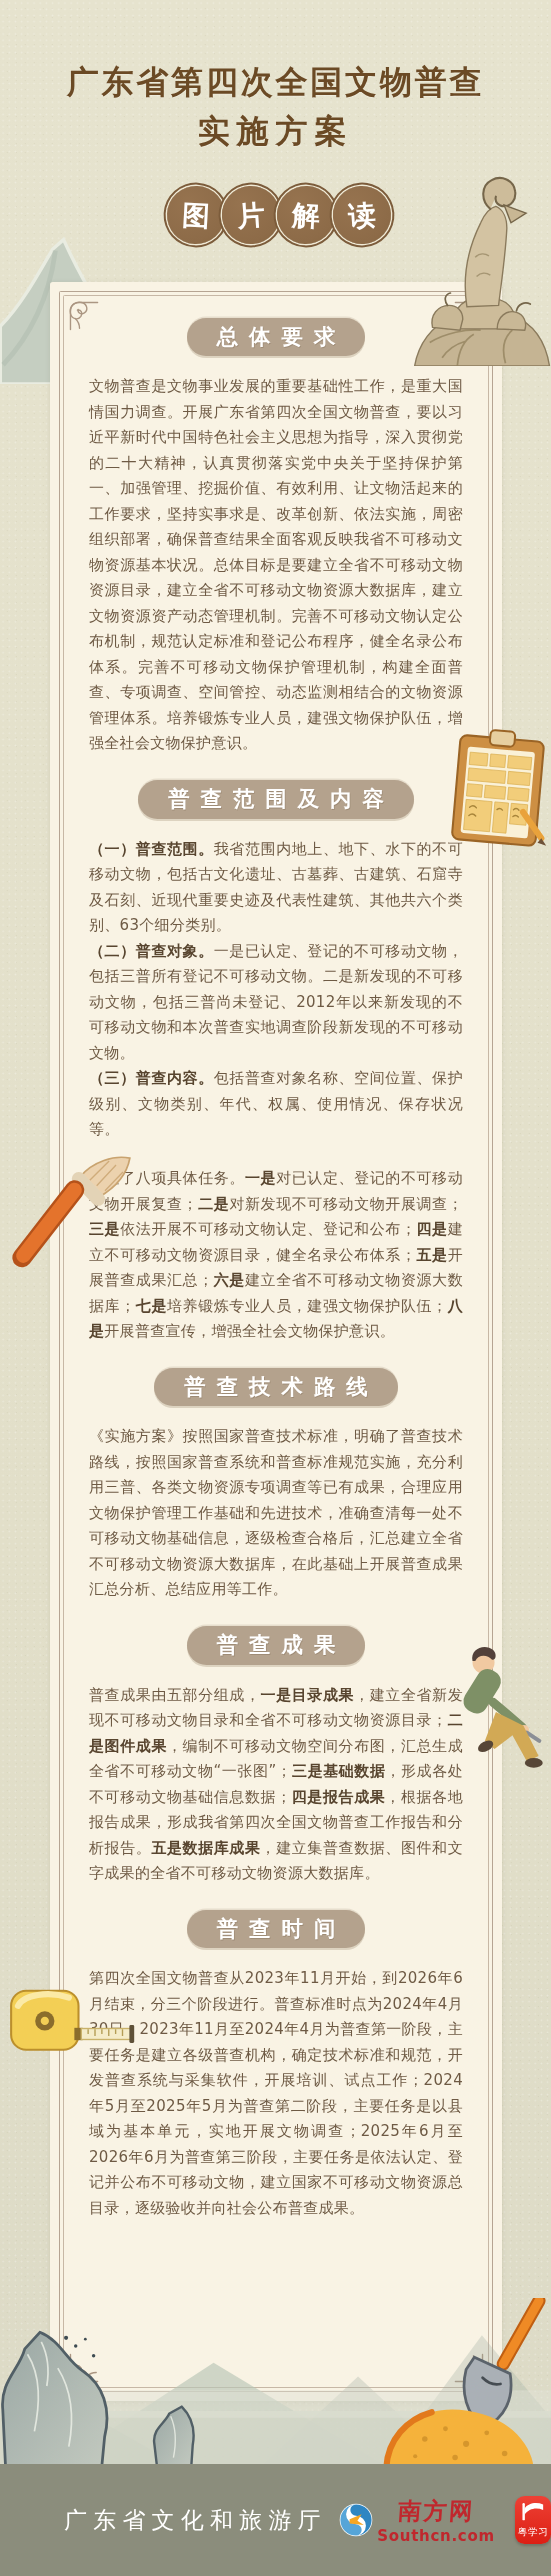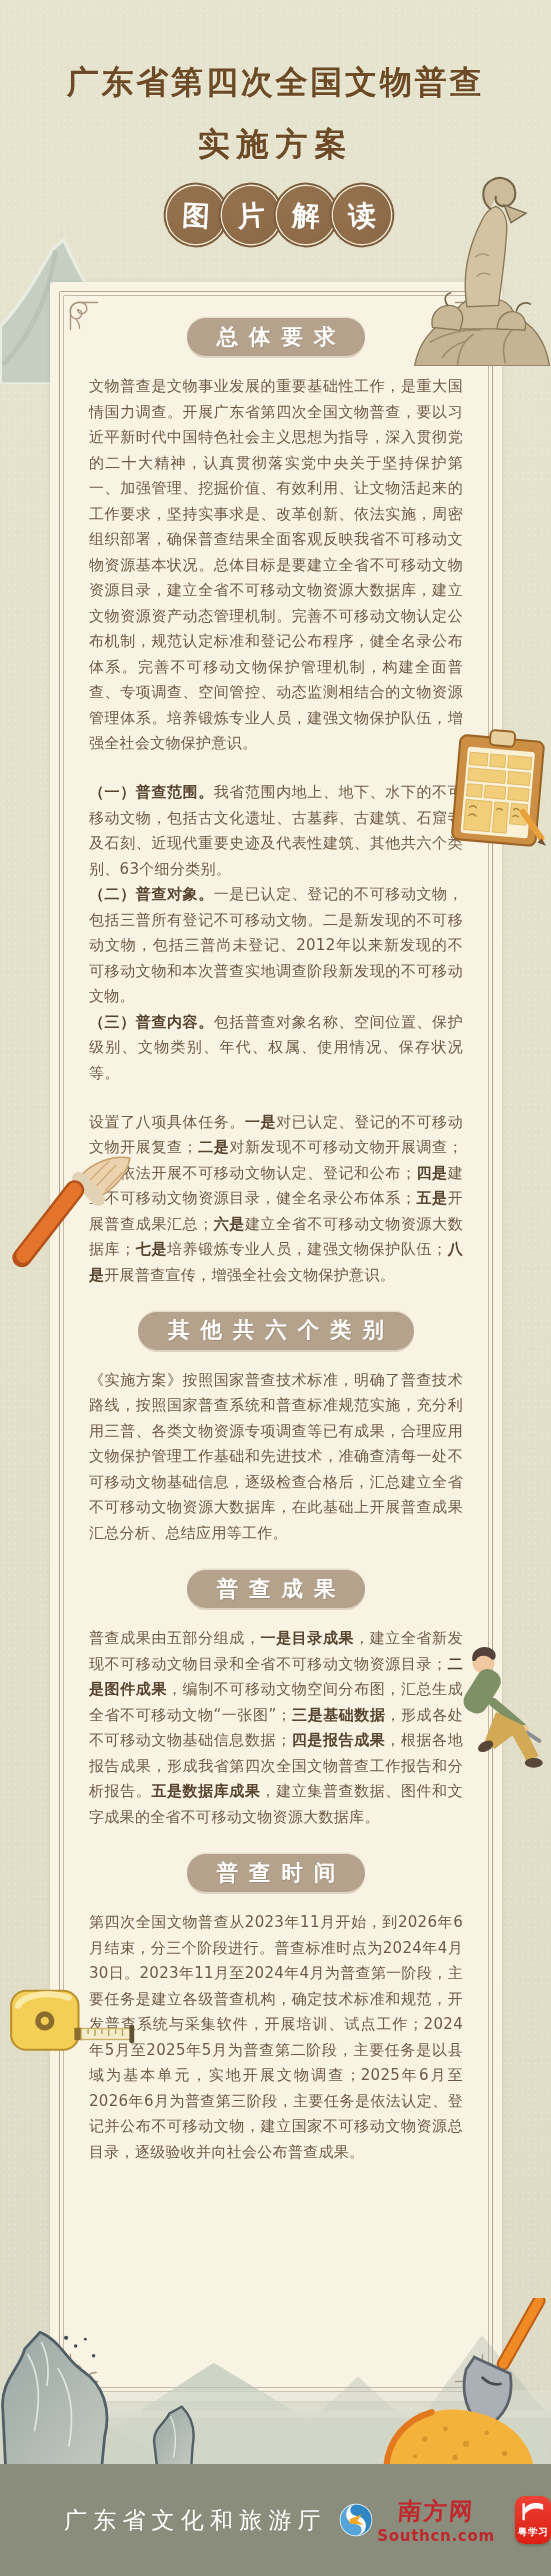--- a/index.html
+++ b/index.html
@@ -10,21 +10,21 @@
       radial-gradient(rgba(151,148,110,.14) 0.7px, transparent 0.9px),
       linear-gradient(180deg,#e6e3ce 0%,#e2dfc9 60%,#dcdac6 100%);
     background-size:6.2px 6.2px,9px 9px,100% 100%;
     background-position:0 0,2.8px 4.1px,0 0;
     font-family:"DejaVu Sans","Liberation Sans",sans-serif;
   }
   
   .title{position:absolute;left:0;width:100%;text-align:center;color:#6b4a25;
     font-weight:900;letter-spacing:2.8px;text-shadow:0 0.7px 0 rgba(255,255,255,.25);}
   .title-1{top:61px;font-size:32px;}
-  .title-2{top:123px;font-size:32px;letter-spacing:6.9px;}
+  .title-2{top:110px;font-size:32px;letter-spacing:6.9px;}
   .badge{position:absolute;left:167px;top:186px;display:flex;}
   .badge-circle{
     width:58px;height:58px;border-radius:50%;margin-right:-2.8px;
     background:radial-gradient(circle at 35% 30%, #96734f 0%, #8d6b48 70%, #85643f 100%);
     box-shadow:0 0 0 1.4px #f0ead6, 0 0 0 3.4px #7c5c3b;
     color:#fff;font-size:27.6px;font-weight:700;
     display:flex;align-items:center;justify-content:center;
     font-family:"DejaVu Serif","Liberation Serif",serif;
   }
   .badge-circle:nth-child(2n){transform:rotate(-4deg);}
@@ -60,21 +60,21 @@
   .southcn{display:flex;align-items:center;margin-left:12.4px;}
   .southcn-emblem{width:34px;height:34px;}
   .southcn-text{display:flex;flex-direction:column;align-items:center;margin-left:4.1px;}
   .southcn-name{color:#c0272d;font-size:23.4px;font-weight:800;letter-spacing:2.1px;
     font-family:"DejaVu Serif","Liberation Serif",serif;transform:skewX(-4deg);}
   .southcn-domain{color:#c0272d;font-size:15px;font-weight:700;letter-spacing:0.7px;margin-top:0.7px;}
   .yuexuexi{width:45px;height:48px;border-radius:9.6px;margin-left:20.7px;
     background:linear-gradient(180deg,#ee4135,#dc1f14);
     display:flex;flex-direction:column;align-items:center;justify-content:center;
     box-shadow:0 1.4px 2.8px rgba(0,0,0,.2);}
-  .yuexuexi-name{color:#fff;font-size:9.6px;font-weight:700;margin-top:5px;letter-spacing:0.7px;}
+  .yuexuexi-name{color:#fff;font-size:9.6px;font-weight:400;margin-top:5px;letter-spacing:0.7px;}
   
   .illus{position:absolute;pointer-events:none;}
   .illus-mountain-tl{left:0;top:219px;z-index:1;}
   .illus-statue{left:409px;top:165px;z-index:3;}
   .illus-clipboard{left:448px;top:727px;z-index:3;transform:rotate(5deg);}
   .illus-brush{left:11px;top:1154px;z-index:3;}
   .illus-person{left:456px;top:1643px;z-index:3;}
   .illus-tape{left:6.9px;top:1985px;z-index:3;}
   .illus-mist{left:0;top:2294px;z-index:3;}
   .illus-rocks{left:0;top:2328px;z-index:4;}
@@ -134,35 +134,36 @@
 
     <div class="card-content">
   <div class="section">
     <div class="pill">总体要求</div>
     <div class="body">
             <p><span>文物普查是文物事业发展的重要基础性工作，是重大国情国力调查。开展广东省第四次全国文物普查，要以习近平新时代中国特色社会主义思想为指导，深入贯彻党的二十大精神，认真贯彻落实党中央关于坚持保护第一、加强管理、挖掘价值、有效利用、让文物活起来的工作要求，坚持实事求是、改革创新、依法实施，周密组织部署，确保普查结果全面客观反映我省不可移动文物资源基本状况。总体目标是要建立全省不可移动文物资源目录，建立全省不可移动文物资源大数据库，建立文物资源资产动态管理机制。完善不可移动文物认定公布机制，规范认定标准和登记公布程序，健全名录公布体系。完善不可移动文物保护管理机制，构建全面普查、专项调查、空间管控、动态监测相结合的文物资源管理体系。培养锻炼专业人员，建强文物保护队伍，增强全社会文物保护意识。</span></p>
           </div>
   </div>
 
   <div class="section">
+    <div class="pill">普查范围及内容</div>
     <div class="body">
             <p><b>（一）普查范围。</b><span>我省范围内地上、地下、水下的不可移动文物，包括古文化遗址、古墓葬、古建筑、石窟寺及石刻、近现代重要史迹及代表性建筑、其他共六个类别、63个细分类别。</span></p>
             <p><b>（二）普查对象。</b><span>一是已认定、登记的不可移动文物，包括三普所有登记不可移动文物。二是新发现的不可移动文物，包括三普尚未登记、2012年以来新发现的不可移动文物和本次普查实地调查阶段新发现的不可移动文物。</span></p>
             <p><b>（三）普查内容。</b><span>包括普查对象名称、空间位置、保护级别、文物类别、年代、权属、使用情况、保存状况等。</span></p>
           </div>
   </div>
 
   <div class="section">
     <div class="body">
             <p><span>设置了八项具体任务。</span><b>一是</b><span>对已认定、登记的不可移动文物开展复查；</span><b>二是</b><span>对新发现不可移动文物开展调查；</span><b>三是</b><span>依法开展不可移动文物认定、登记和公布；</span><b>四是</b><span>建立不可移动文物资源目录，健全名录公布体系；</span><b>五是</b><span>开展普查成果汇总；</span><b>六是</b><span>建立全省不可移动文物资源大数据库；</span><b>七是</b><span>培养锻炼专业人员，建强文物保护队伍；</span><b>八是</b><span>开展普查宣传，增强全社会文物保护意识。</span></p>
           </div>
   </div>
 
   <div class="section">
-    <div class="pill">其他共六个类别</div>
+    <div class="pill">普查技术路线</div>
     <div class="body">
             <p><span>《实施方案》按照国家普查技术标准，明确了普查技术路线，按照国家普查系统和普查标准规范实施，充分利用三普、各类文物资源专项调查等已有成果，合理应用文物保护管理工作基础和先进技术，准确查清每一处不可移动文物基础信息，逐级检查合格后，汇总建立全省不可移动文物资源大数据库，在此基础上开展普查成果汇总分析、总结应用等工作。</span></p>
           </div>
   </div>
 
   <div class="section">
     <div class="pill">普查成果</div>
     <div class="body">
             <p><span>普查成果由五部分组成，</span><b>一是目录成果</b><span>，建立全省新发现不可移动文物目录和全省不可移动文物资源目录；</span><b>二是图件成果</b><span>，编制不可移动文物空间分布图，汇总生成全省不可移动文物“一张图”；</span><b>三是基础数据</b><span>，形成各处不可移动文物基础信息数据；</span><b>四是报告成果</b><span>，根据各地报告成果，形成我省第四次全国文物普查工作报告和分析报告。</span><b>五是数据库成果</b><span>，建立集普查数据、图件和文字成果的全省不可移动文物资源大数据库。</span></p>
           </div>

